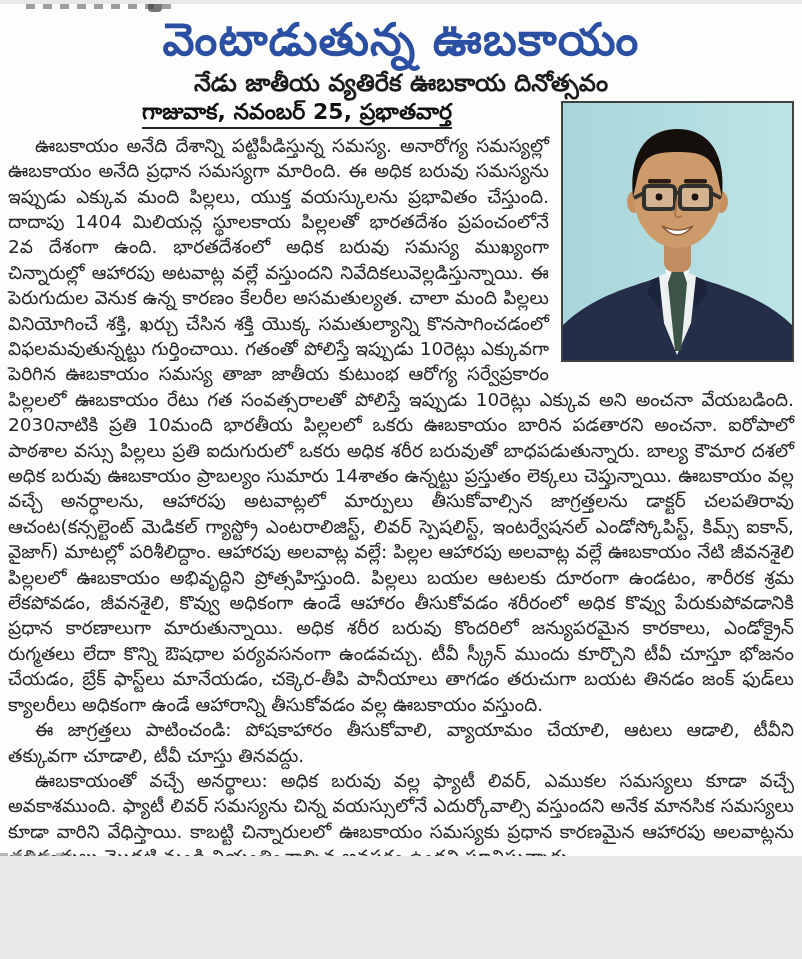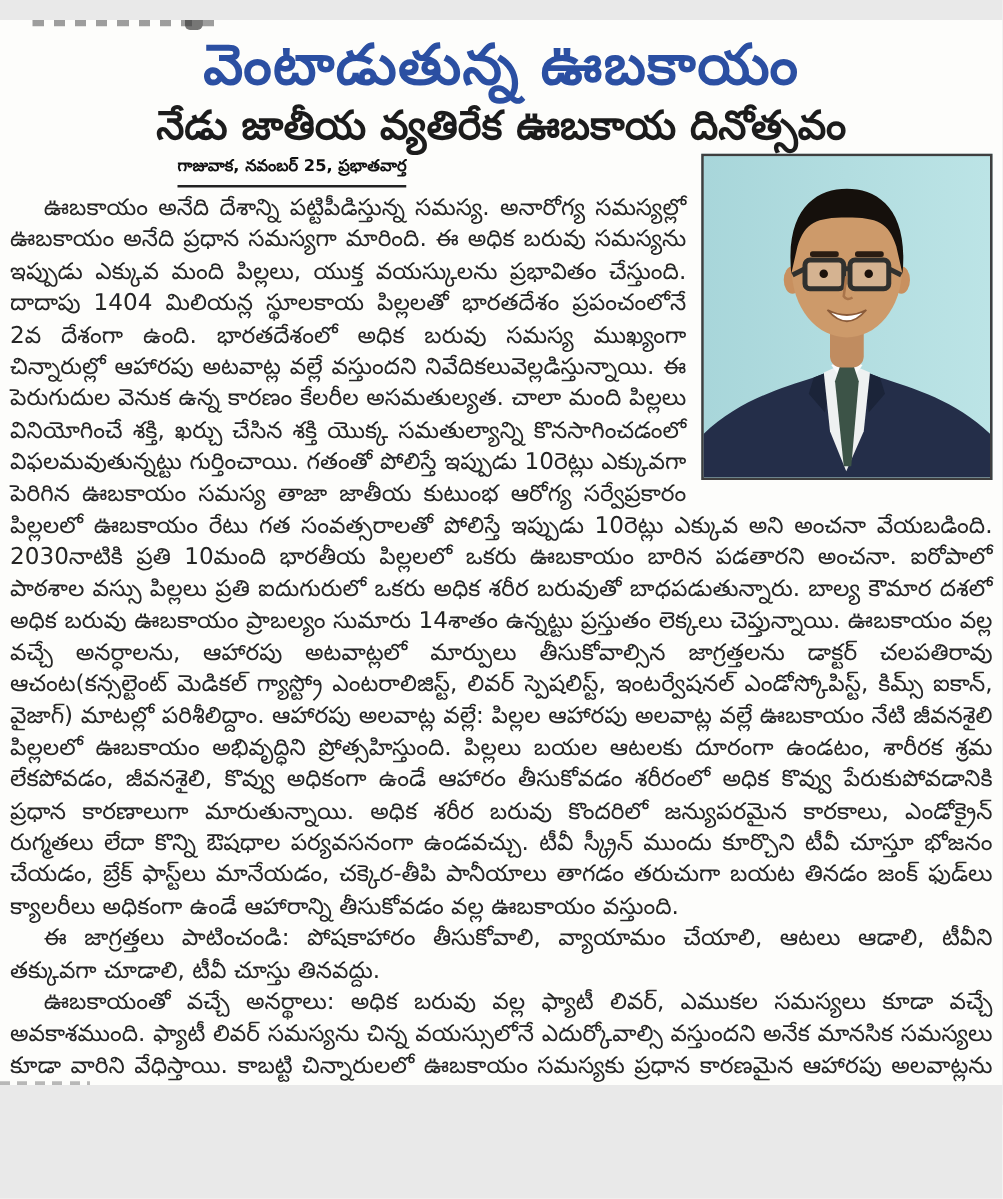--- a/index.html
+++ b/index.html
@@ -1,19 +1,19 @@
 <!DOCTYPE html>
 <html><head>
 <meta charset="utf-8">
 <style>
   html,body{margin:0;padding:0;background:#e9e9e9;}
   .page{
     position:relative;
     width:802px;height:852px;
-    margin:16px auto;
+    margin:4px auto;
     background:#fdfdfb;
     overflow:hidden;
     font-family:"DejaVu Sans","Liberation Serif",sans-serif;
     color:#262626;
   }
   
   .crop-top{
     position:absolute;top:0;left:26px;width:150px;height:5px;
     background:repeating-linear-gradient(90deg,#6a6a6a 0 9px,transparent 9px 17px);
     opacity:.65;
@@ -31,21 +31,21 @@
     margin:10px 8px 4px 8px;
     text-align:center;
     font-size:45px;line-height:1.15;
     font-weight:bold;
     color:#2b4fa2;
     letter-spacing:1px;
   }
   .subheadline{
     margin:2px 8px 2px 8px;
     text-align:center;
-    font-size:32px;line-height:1.15;
+    font-size:24px;line-height:1.15;
     font-weight:bold;
     color:#1c1c1c;
   }
   .article-body{
     padding:0 8px;
     font-size:18.5px;
     line-height:25.4px;
     text-align:justify;
   }
   .photo-figure{
@@ -53,21 +53,21 @@
     width:229px;height:257px;
     margin:2px 0 8px 12px;
     border:2px solid #3f3f3f;
     padding:0;background:#b3dee0;
   }
   .photo-figure svg{display:block;width:100%;height:100%;}
   .dateline{
     display:block;
     margin:2px 0 4px 134px;
     font-weight:bold;
-    font-size:13px;
+    font-size:22px;
     color:#111;
   }
   .dateline span{
     display:inline-block;
     border-bottom:2.5px solid #222;
     padding-bottom:2px;
   }
   .para{
     margin:0;
     text-indent:27px;

